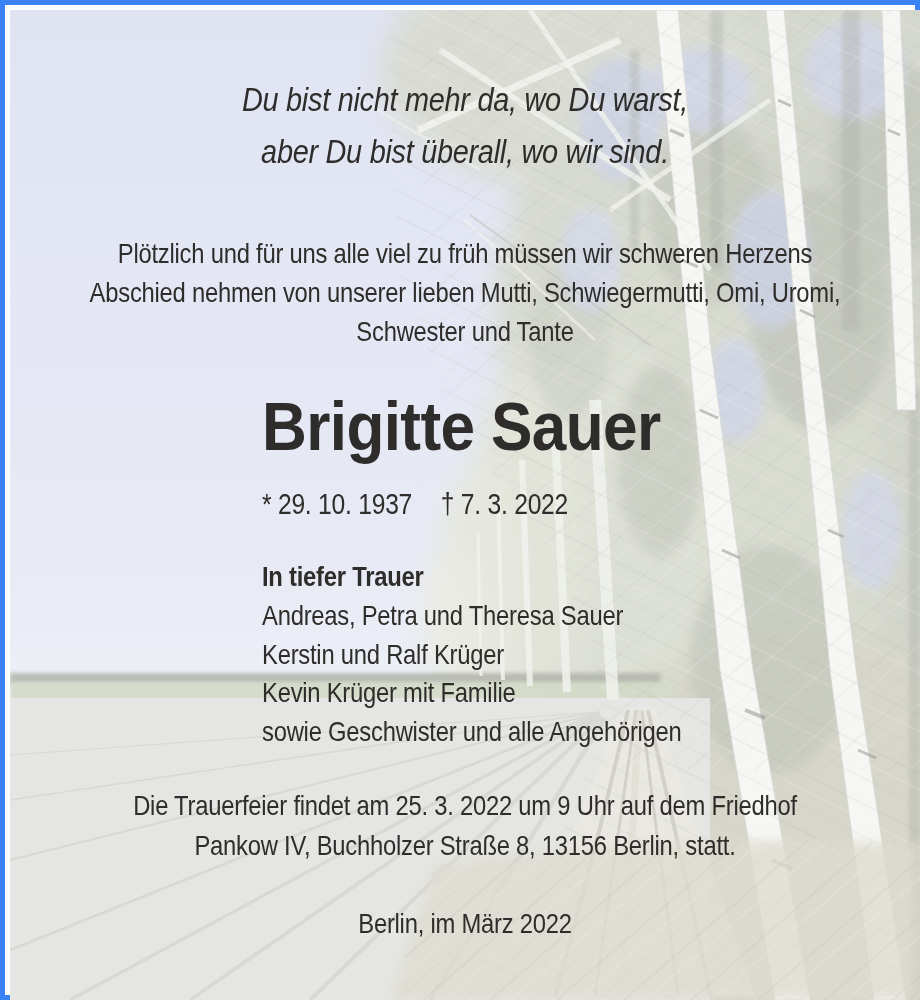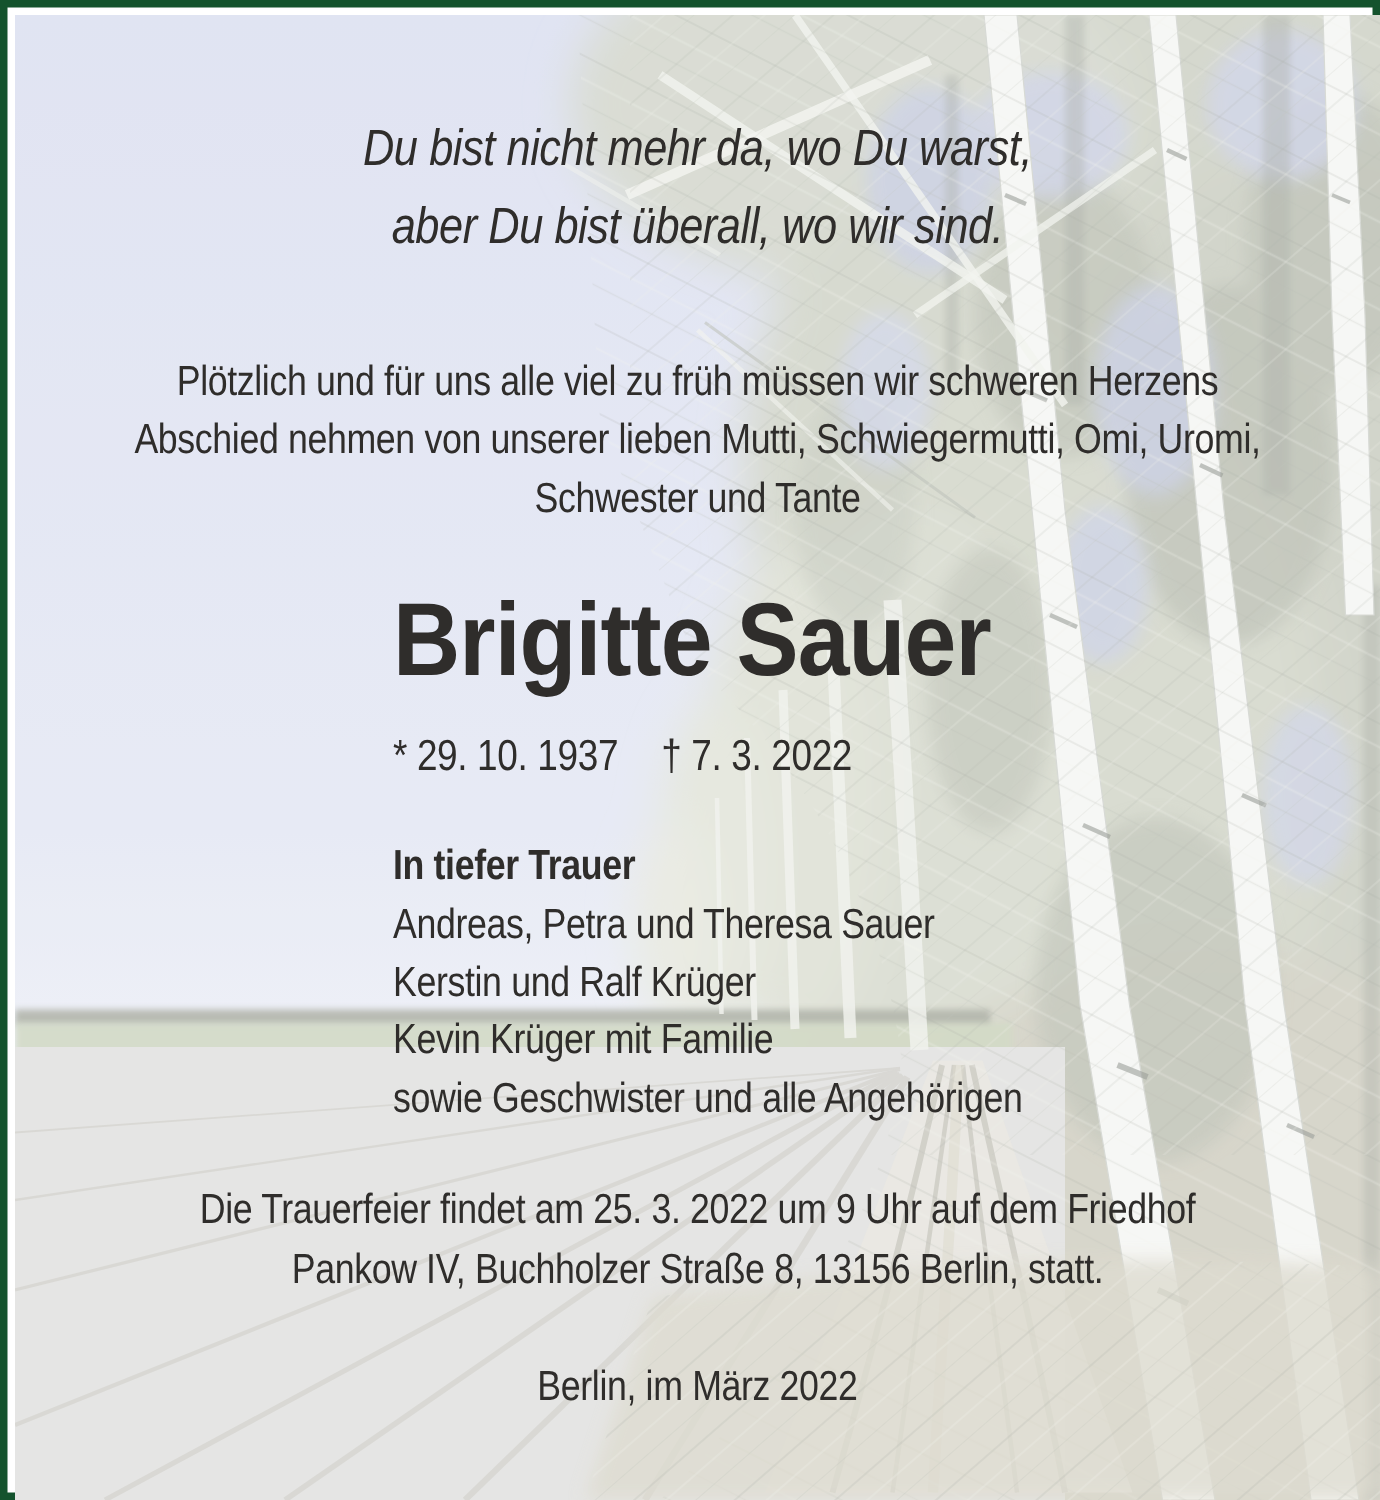--- a/index.html
+++ b/index.html
@@ -1,19 +1,19 @@
 <!DOCTYPE html>
 <html><head>
 <meta charset="utf-8">
 <style>
   html,body{margin:0;padding:0;background:#ffffff;}
   body{width:920px;height:1000px;position:relative;overflow:hidden;
        font-family:"Liberation Sans","DejaVu Sans",sans-serif;color:#2f2d2b;}
   .frame{position:absolute;inset:0;width:920px;height:1000px;box-sizing:border-box;
-         border:5px solid #14532d;}
+         border:5px solid #3b82f6;}
   .content{position:absolute;left:5px;top:5px;width:910px;height:990px;overflow:hidden;}
   .bg{position:absolute;left:0;top:0;width:910px;height:990px;display:block;}
   .txt{position:absolute;letter-spacing:-0.01em;}
   .center{left:0;right:0;text-align:center;transform:scaleX(.85);}
   .leftcol{transform:scaleX(.85);transform-origin:0 0;}
   .quote{top:63px;font-size:34px;line-height:52px;font-style:italic;}
   .intro{top:224px;font-size:28px;line-height:39px;}
   .name{left:252px;top:381px;font-size:69px;line-height:72px;font-weight:700;
         transform:scaleX(.9);transform-origin:0 0;white-space:nowrap;}
   .dates{left:252px;top:477px;font-size:29px;line-height:34px;white-space:nowrap;}

